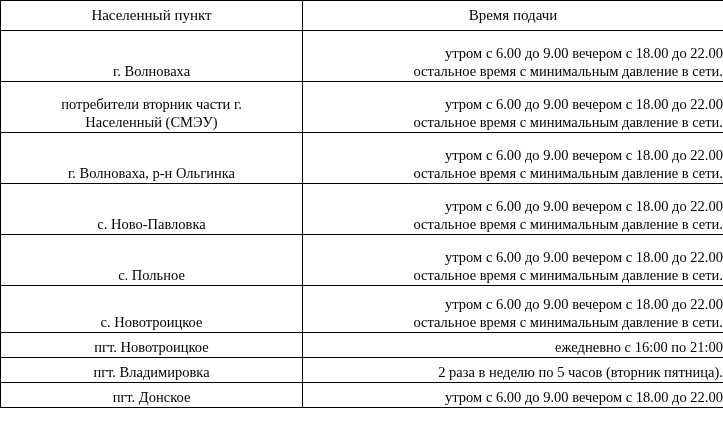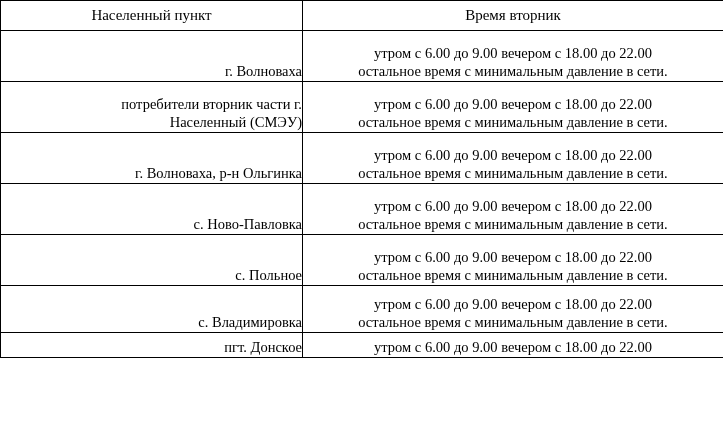--- a/index.html
+++ b/index.html
@@ -36,25 +36,25 @@
     font-size: 14.5px;
     line-height: 1.28;
   }
   table.schedule thead th {
     vertical-align: middle;
     height: 29px;
     font-size: 15px;
   }
   .cell-place {
     padding: 2px 6px 3px 8px;
-    text-align: right;
+    text-align: center;
   }
   .cell-time {
     padding: 3px 6px 3px 7px;
-    text-align: center;
+    text-align: right;
   }
   .cell-time .line {
     display: block;
     white-space: nowrap;
   }
   tr.tall td { height: 50px; }
   tr.tall2 td { height: 46px; }
   tr.short td { height: 24px; }
   .cell-place .pl-inner {
     display: block;
@@ -74,21 +74,21 @@
 
 <div class="sheet">
   <table class="schedule">
     <colgroup>
       <col class="c1">
       <col class="c2">
     </colgroup>
     <thead>
       <tr>
         <th>Населенный пункт</th>
-        <th>Время вторник</th>
+        <th>Время подачи</th>
       </tr>
     </thead>
     <tbody>
         <tr class="tall">
           <td class="cell-place">
             <span class="pl-inner">г. Волноваха</span>
           </td>
           <td class="cell-time">
             <span class="line">утром с 6.00 до 9.00 вечером с 18.00 до 22.00</span>
             <span class="line">остальное время с минимальным давление в сети.</span>
@@ -126,25 +126,41 @@
           <td class="cell-place">
             <span class="pl-inner">с. Польное</span>
           </td>
           <td class="cell-time">
             <span class="line">утром с 6.00 до 9.00 вечером с 18.00 до 22.00</span>
             <span class="line">остальное время с минимальным давление в сети.</span>
           </td>
         </tr>
         <tr class="tall2">
           <td class="cell-place">
-            <span class="pl-inner">с. Владимировка</span>
+            <span class="pl-inner">с. Новотроицкое</span>
           </td>
           <td class="cell-time">
             <span class="line">утром с 6.00 до 9.00 вечером с 18.00 до 22.00</span>
             <span class="line">остальное время с минимальным давление в сети.</span>
+          </td>
+        </tr>
+        <tr class="short">
+          <td class="cell-place">
+            <span class="pl-inner">пгт. Новотроицкое</span>
+          </td>
+          <td class="cell-time">
+            <span class="line">ежедневно с 16:00 по 21:00</span>
+          </td>
+        </tr>
+        <tr class="short">
+          <td class="cell-place">
+            <span class="pl-inner">пгт. Владимировка</span>
+          </td>
+          <td class="cell-time">
+            <span class="line">2 раза в неделю по 5 часов (вторник пятница).</span>
           </td>
         </tr>
         <tr class="short">
           <td class="cell-place">
             <span class="pl-inner">пгт. Донское</span>
           </td>
           <td class="cell-time">
             <span class="line">утром с 6.00 до 9.00 вечером с 18.00 до 22.00</span>
           </td>
         </tr>

